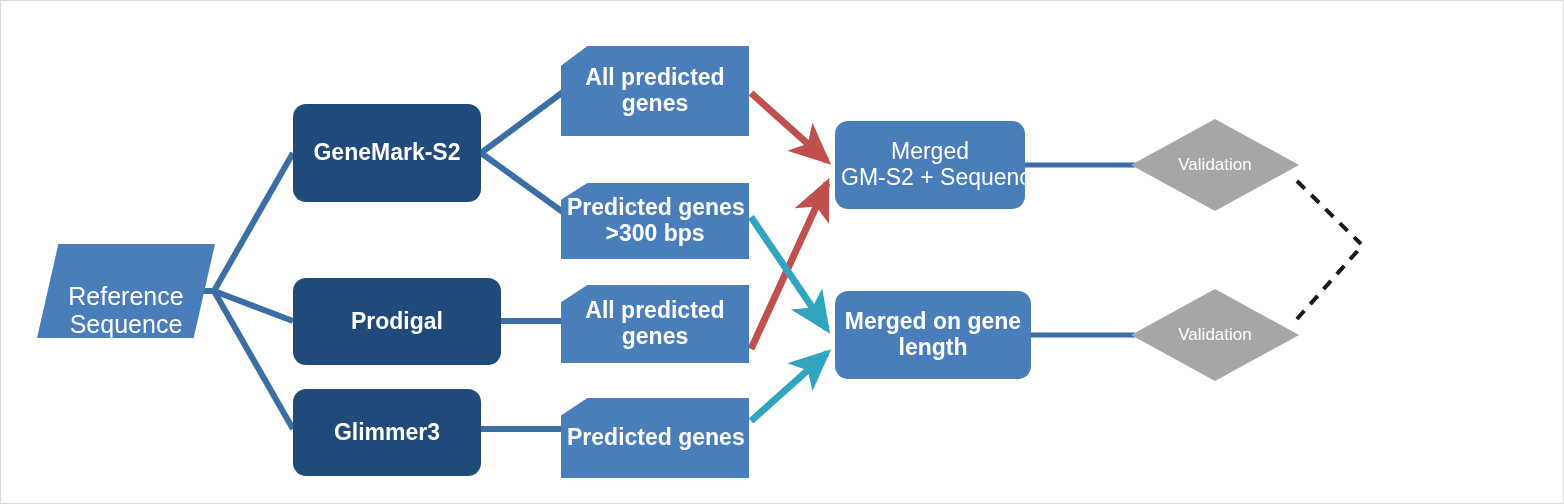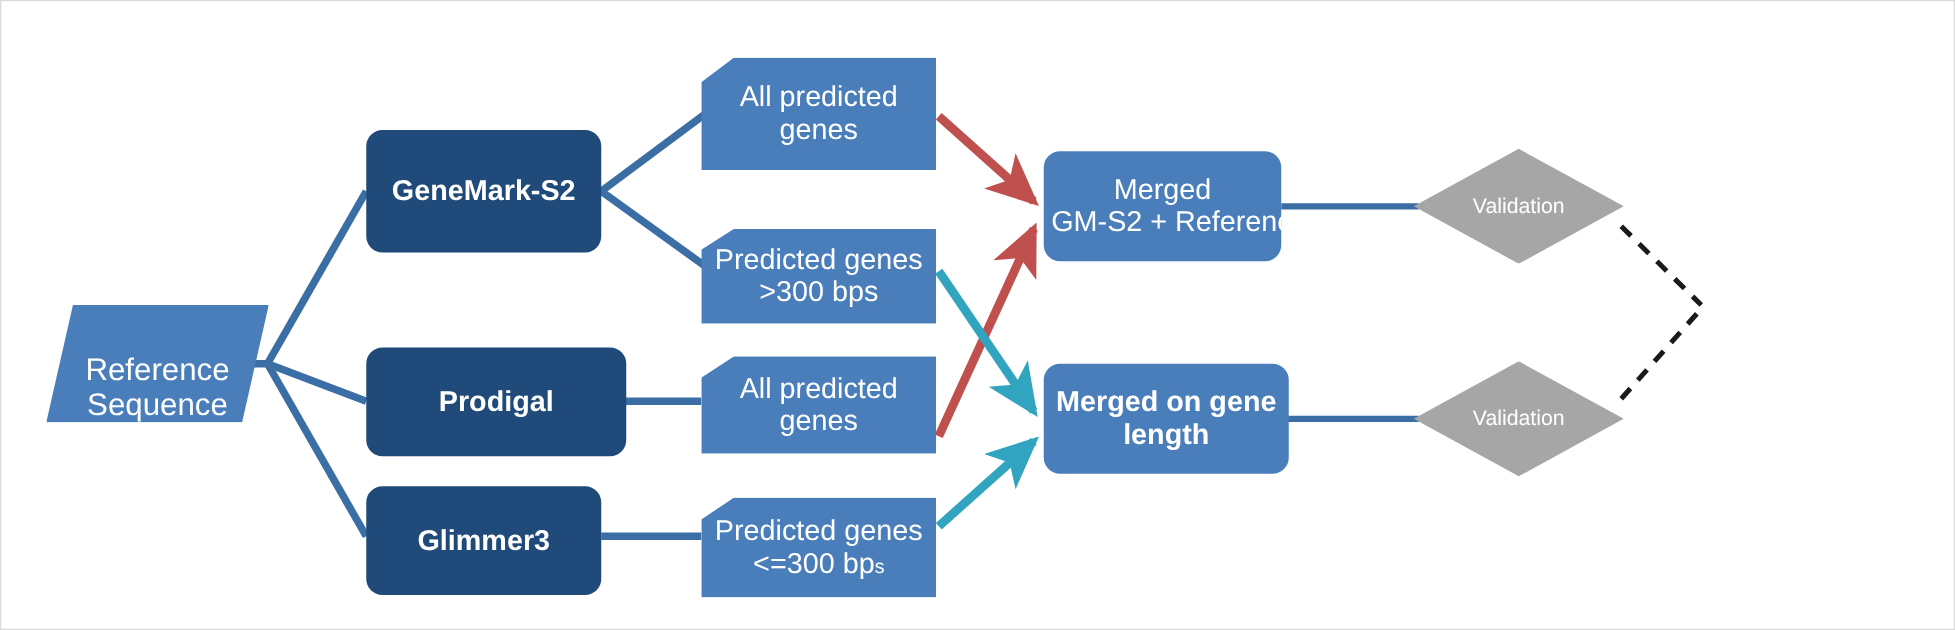--- a/index.html
+++ b/index.html
@@ -59,20 +59,21 @@
     border-radius: 13px;
     font-weight: bold;
     font-size: 23px;
   }
 
   
   .pentagon {
     background: #4a7ebb;
     clip-path: polygon(14% 0, 100% 0, 100% 100%, 0 100%, 0 22%);
     font-size: 23px;
+    font-weight: bold;
   }
 
   
   .merged-box {
     background: #4a7ebb;
     border-radius: 13px;
     font-size: 23px;
   }
 
   
@@ -176,28 +177,27 @@
   <div class="node pentagon" style="left:560px; top:284px; width:188px; height:78px;">
     <span class="lines">
       <span class="ln">All predicted</span>
       <span class="ln">genes</span>
     </span>
   </div>
 
   <div class="node pentagon" style="left:560px; top:397px; width:188px; height:80px;">
     <span class="lines">
       <span class="ln">Predicted genes</span>
-      <span class="ln"><span>&lt;=300 bp</span><span style="font-size:0.68em;">s</span></span>
     </span>
   </div>
 
   <div class="node merged-box" style="left:834px; top:120px; width:190px; height:88px;">
     <span class="lines">
       <span class="ln">Merged</span>
-      <span class="ln">GM-S2 + Reference</span>
+      <span class="ln">GM-S2 + Sequence</span>
     </span>
   </div>
 
   <div class="node merged-box" style="left:834px; top:290px; width:196px; height:88px;font-weight:bold;">
     <span class="lines">
       <span class="ln">Merged on gene</span>
       <span class="ln">length</span>
     </span>
   </div>
 

